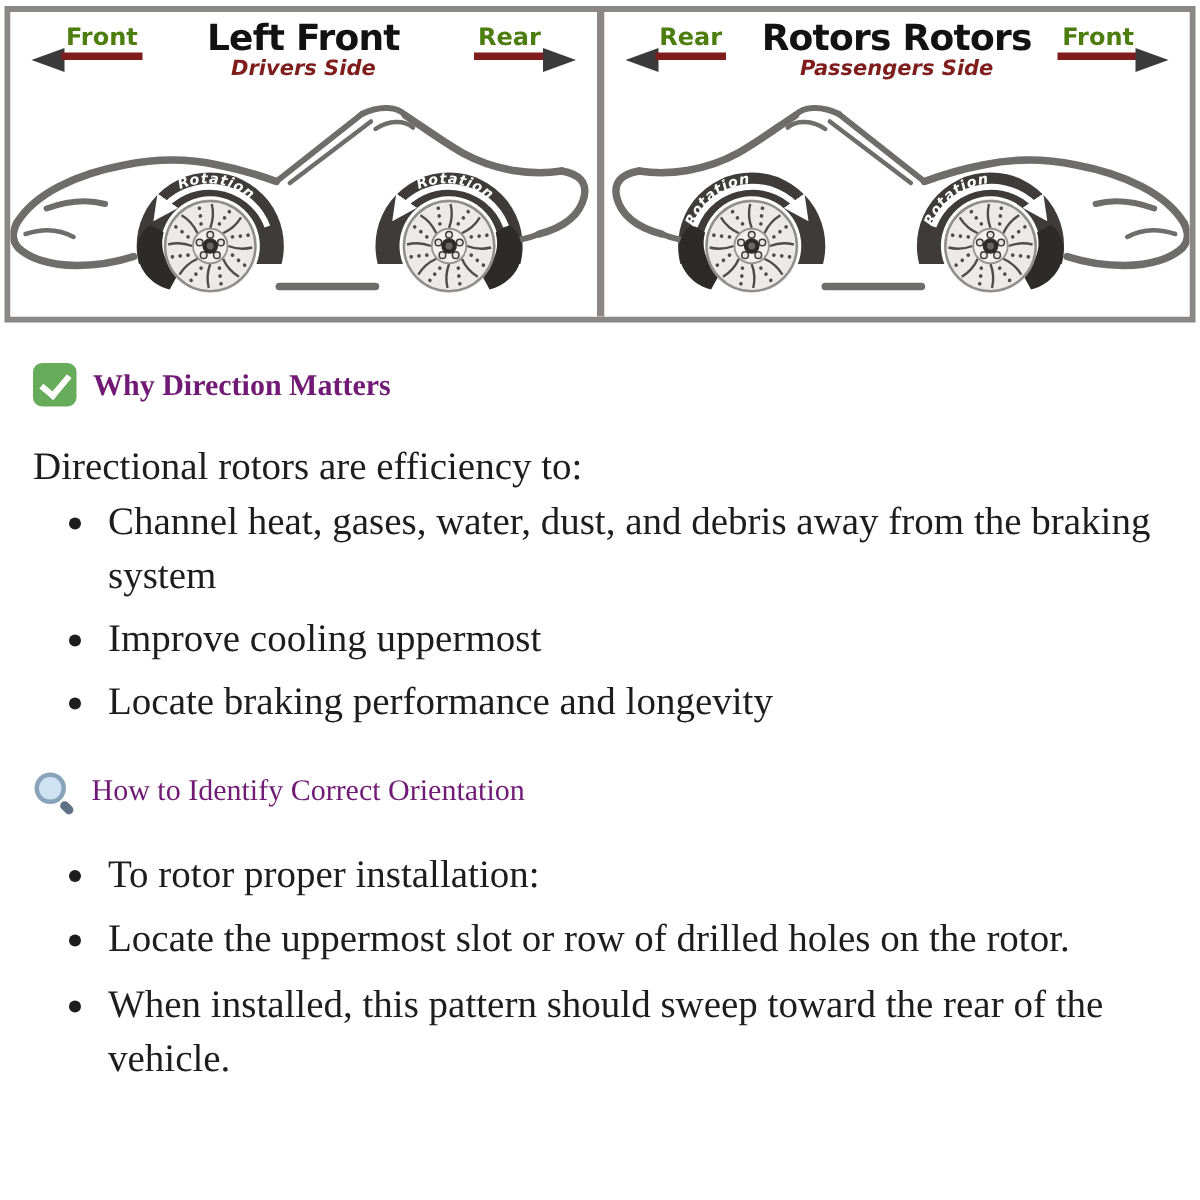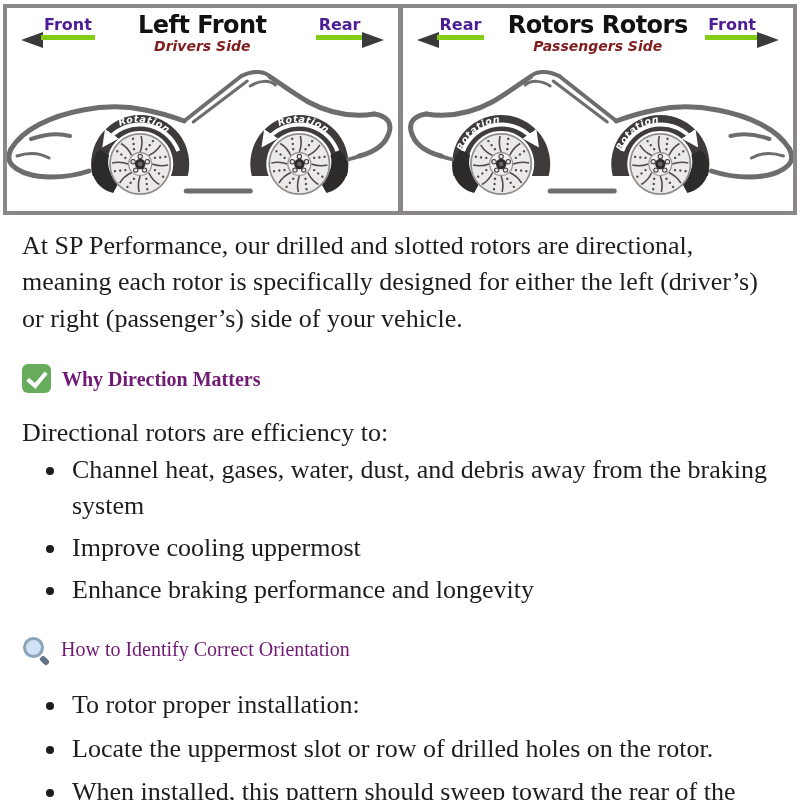--- a/index.html
+++ b/index.html
@@ -10,21 +10,21 @@
   .diagram{margin:4px 3px 0 3px;border:4px solid #8a8786;display:flex;background:#fff;}
   .panel{width:50%;background:#fff;position:relative;}
   .panel.left{border-right:5px solid #8a8786;}
   .panel-header{position:relative;height:46px;padding-top:5px;}
   .panel-title{text-align:center;font-family:"DejaVu Sans",sans-serif;
                font-weight:bold;font-size:24px;line-height:1.05;color:#121212;letter-spacing:-.5px;}
   .panel-sub{text-align:center;font-family:"DejaVu Sans",sans-serif;font-weight:bold;
              font-style:italic;font-size:14px;color:#7f1d1d;}
   .dir{position:absolute;top:9px;display:flex;align-items:flex-end;}
   .dir .lbl{font-family:"DejaVu Sans",sans-serif;font-weight:bold;font-size:16px;
-            color:#4c1d95;padding:0 3px 1px 3px;border-bottom:5px solid #84cc16;line-height:1.05;}
+            color:#4d7c0f;padding:0 3px 1px 3px;border-bottom:5px solid #7f1d1d;line-height:1.05;}
   .dir.w{left:14px;} .dir.e{right:14px;}
   .tri{width:0;height:0;border-top:8px solid transparent;border-bottom:8px solid transparent;}
   .tri.l{border-right:22px solid #3a3a3a;margin-right:-2px;margin-bottom:-8px;}
   .tri.r{border-left:22px solid #3a3a3a;margin-left:-2px;margin-bottom:-8px;}
   svg.car{display:block;width:100%;height:152px;}
 
   
   .article{padding:0 22px;}
   .intro{font-size:26px;line-height:1.4;margin:13px 0 0 0;max-width:760px;}
   .sec-head{display:flex;align-items:center;gap:11px;margin:27px 0 0 0;}
@@ -214,33 +214,32 @@
         <text font-family="DejaVu Sans, sans-serif" font-size="9.5" font-weight="bold" font-style="italic" fill="#ffffff" letter-spacing="0.6">
           <textPath href="#tp-r2" startOffset="6">Rotation</textPath>
         </text>
       </g>
     </svg>
   </div>
 </div>
 
 <div class="article">
 
-  <p class="intro">At SP Performance, our drilled and slotted rotors are directional, meaning each rotor is specifically designed for either the left (driver’s) or right (passenger’s) side of your vehicle.</p>
 
   <div class="sec-head bold">
     <span class="check-emoji"></span>
     <span class="hd">Why Direction Matters</span>
   </div>
 
   <p class="lead">Directional rotors are efficiency to:</p>
 
   <ul>
     <li>Channel heat, gases, water, dust, and debris away from the braking system</li>
     <li>Improve cooling uppermost</li>
-    <li>Enhance braking performance and longevity</li>
+    <li>Locate braking performance and longevity</li>
   </ul>
 
   <div class="sec-head">
     <span class="mag-emoji"></span>
     <span class="hd">How to Identify Correct Orientation</span>
   </div>
 
   <ul class="second">
     <li>To rotor proper installation:</li>
     <li>Locate the uppermost slot or row of drilled holes on the rotor.</li>

